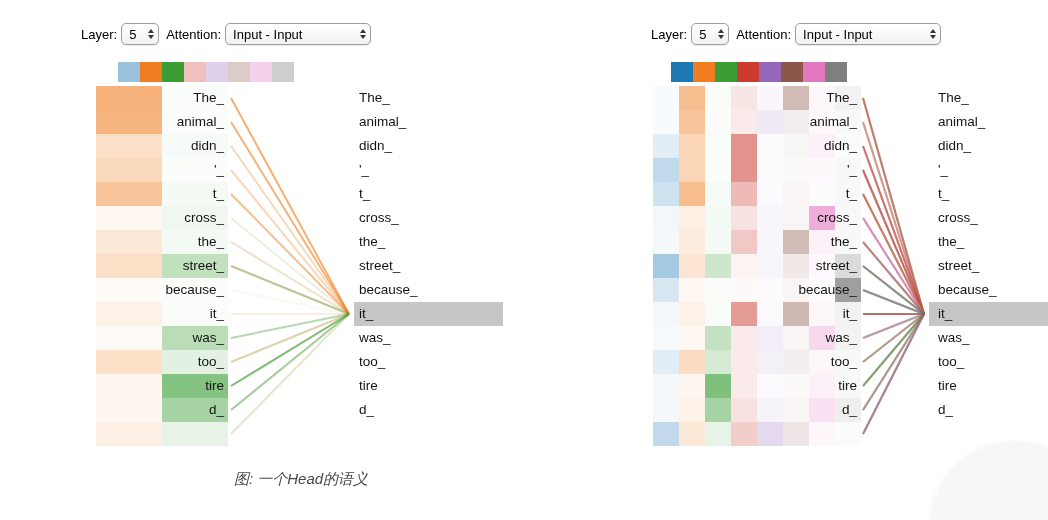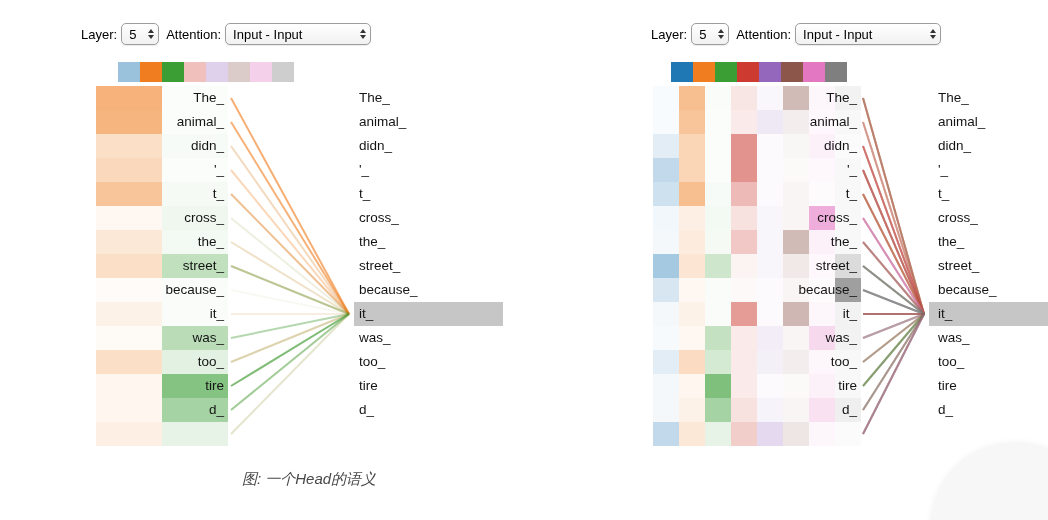--- a/index.html
+++ b/index.html
@@ -39,21 +39,21 @@
   .tok{
     position:absolute;height:24px;line-height:24px;font-size:13.5px;color:#141414;
     text-align:right;padding-right:4px;box-sizing:border-box;white-space:nowrap;
   }
   .rtok{position:absolute;height:24px;line-height:24px;font-size:13.5px;color:#141414;white-space:nowrap;}
   .hl{position:absolute;height:24px;}
 
   svg.lines{position:absolute;left:0;top:64px;width:440px;height:368px;overflow:visible;}
 
   .caption{
-    position:absolute;top:448px;left:8px;width:100%;text-align:center;
+    position:absolute;top:448px;left:0;width:100%;text-align:center;
     font-style:italic;font-size:15px;color:#474747;
   }
 
   .corner-circle{
     position:absolute;right:-52px;bottom:-92px;width:170px;height:170px;border-radius:50%;
     background:#f7f7f7;box-shadow:0 0 6px rgba(0,0,0,0.05);
   }
 </style>
 </head>
 <body>

